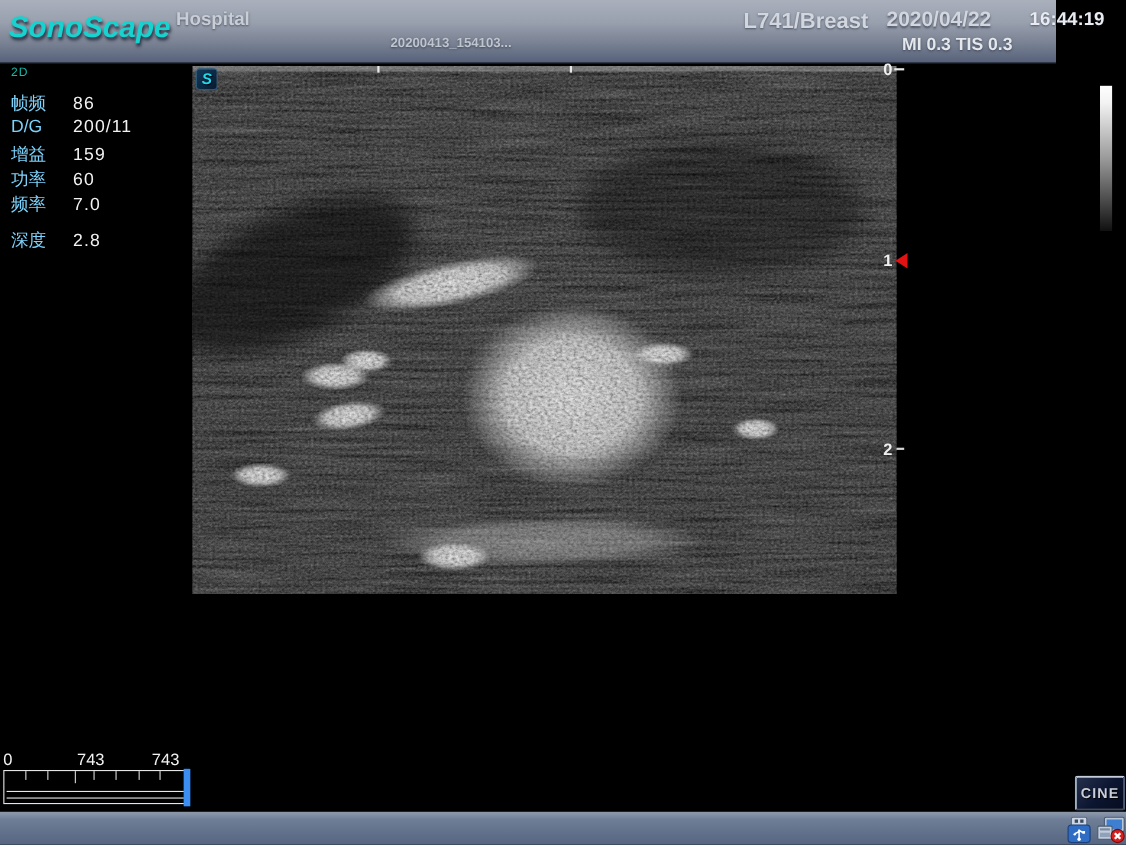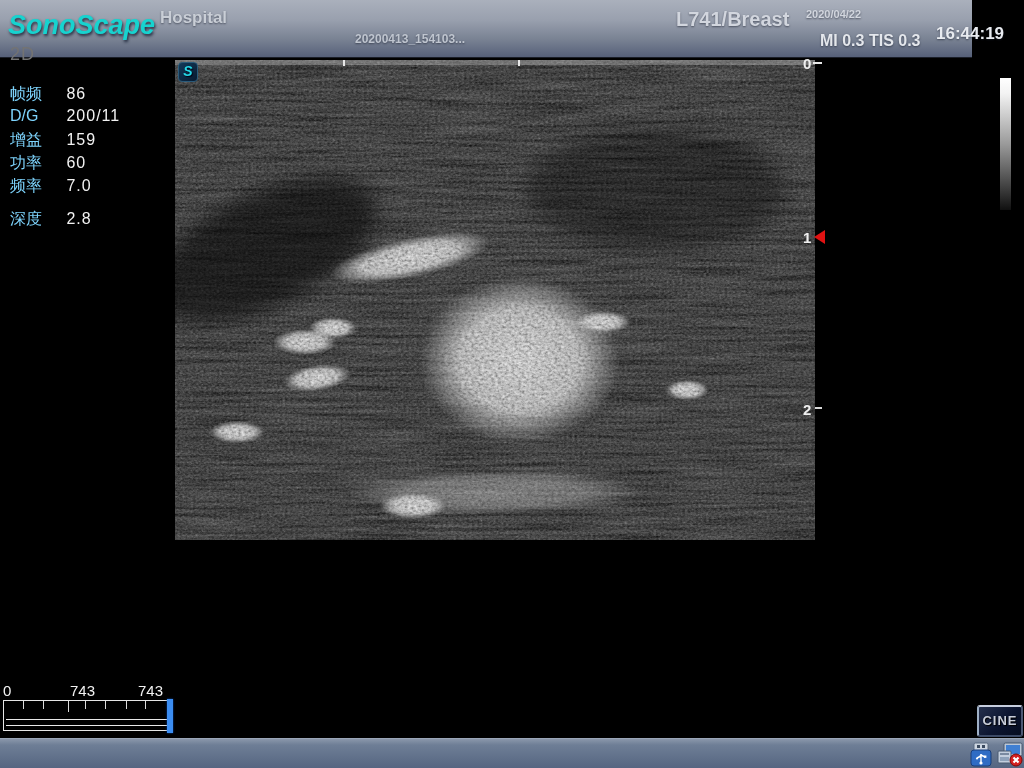--- a/index.html
+++ b/index.html
@@ -8,41 +8,40 @@
     background:#000;
     font-family:"Liberation Sans","DejaVu Sans",sans-serif;
     position:relative;overflow:hidden;
     -webkit-font-smoothing:antialiased;
   }
   
   .topbar{
     position:absolute;left:0;top:0;width:960px;height:57px;
     background:linear-gradient(to bottom,#aab0bc 0%,#99a0ae 35%,#788192 70%,#566079 100%);
     border-bottom:1px solid #1a1e28;
-    padding-left:12px;
   }
   .logo{
     position:absolute;left:8px;top:10px;
     font-size:27px;font-weight:bold;font-style:italic;
     color:#17d3cf;letter-spacing:0px;
     text-shadow:1px 2px 3px rgba(10,20,40,.8);
   }
   .tb-text{position:absolute;font-weight:bold;color:#d2d6de;
     text-shadow:0 1px 2px rgba(20,25,40,.55);}
   .tb-hospital{left:160px;top:8px;font-size:17px;color:#c9ced6;}
   .tb-probe{left:676px;top:8px;font-size:20px;}
-  .tb-date{left:806px;top:8px;font-size:11px;}
-  .tb-time{left:936px;top:24px;font-size:17px;color:#e8ebf0;}
+  .tb-date{left:806px;top:8px;font-size:19px;}
+  .tb-time{left:936px;top:8px;font-size:17px;color:#e8ebf0;}
   .tb-file{left:355px;top:32px;font-size:12px;color:#bfc5cf;}
   .tb-mi{left:820px;top:32px;font-size:16px;color:#e4e7ec;}
 
   
   .mode-label{
-    position:absolute;left:10px;top:44px;
-    font-size:18px;color:#737373;letter-spacing:1px;
+    position:absolute;left:10px;top:60px;
+    font-size:11px;color:#14b8a6;letter-spacing:1px;
   }
   .param-row{position:absolute;left:10px;height:22px;font-size:16px;white-space:nowrap;}
   .param-label{display:inline-block;width:52px;color:#7dd3fc;}
   .param-value{color:#f2f2f2;letter-spacing:1px;}
 
   
   .us-image{
     position:absolute;left:175px;top:60px;width:640px;height:480px;
     background:#000;
   }

